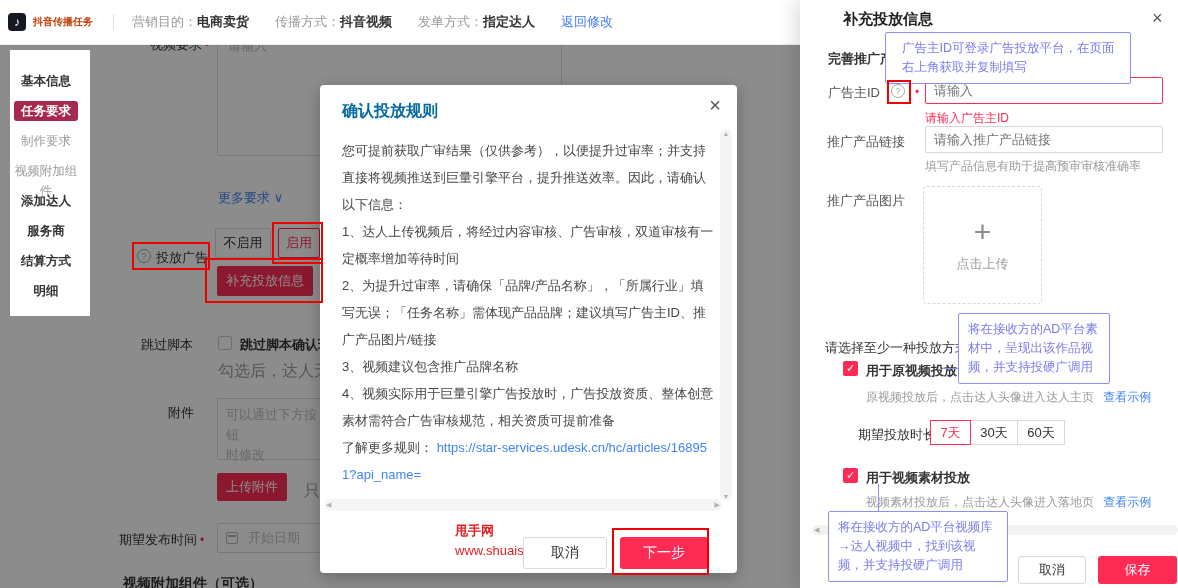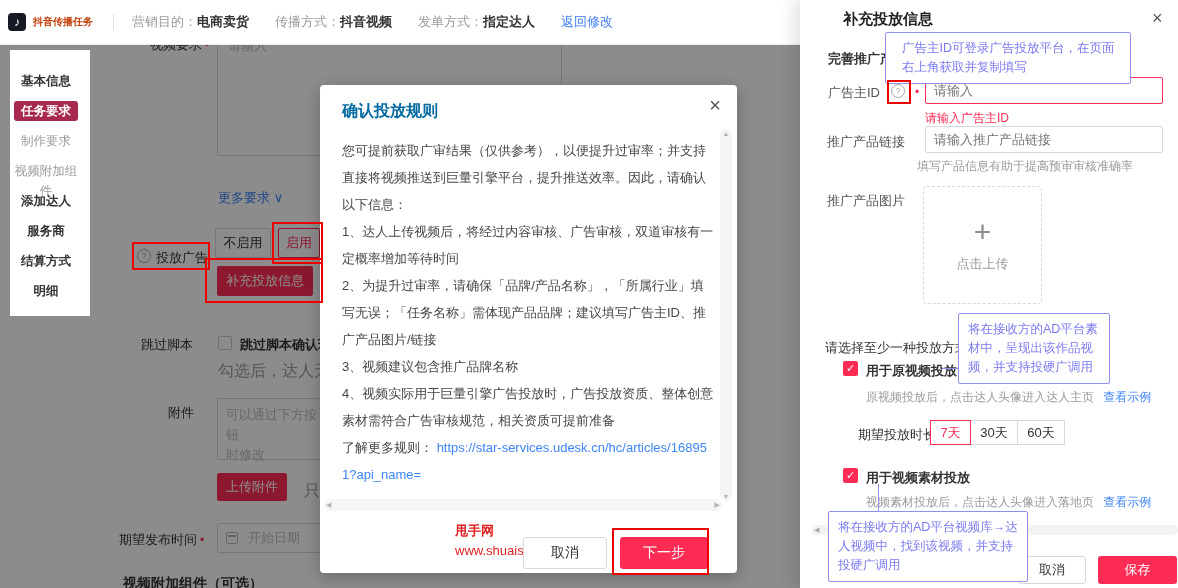--- a/index.html
+++ b/index.html
@@ -224,21 +224,21 @@
 
     <div class="p-label" style="left:28px; top:84px;">广告主ID</div>
     <span class="q-circle" style="position:absolute; left:91px; top:84px;">?</span>
     <span class="req-dot" style="position:absolute; left:112px; top:85px;">•</span>
     <div class="anno" style="left:87px; top:80px; width:24px; height:24px; z-index:31;"></div>
     <input class="p-input err" style="top: 77px;" placeholder="请输入">
     <div class="p-err" style="top:110px;">请输入广告主ID</div>
 
     <div class="p-label" style="left:27px; top:133px;">推广产品链接</div>
     <input class="p-input" style="top: 126px;" placeholder="请输入推广产品链接">
-    <div class="p-helper" style="left:117px; top:158px;">填写产品信息有助于提高预审审核准确率</div>
+    <div class="p-helper" style="left:125px; top:158px;">填写产品信息有助于提高预审审核准确率</div>
 
     <div class="p-label" style="left:27px; top:192px;">推广产品图片</div>
     <div class="upload-box">
       <div class="plus">+</div>
       <div class="utxt">点击上传</div>
     </div>
 
     <div class="tooltip" style="left:158px; top:313px; width:152px;">将在接收方的AD平台素材中，呈现出该作品视频，并支持投硬广调用</div>
     <div class="conn" style="left:142px; top:368px; width:16px; height:1px;"></div>
 
@@ -261,19 +261,19 @@
     <div class="p-helper" style="left:66px; top:494px;">
       <span>视频素材投放后，点击达人头像进入落地页</span>
       <span class="link-blue" style="margin-left:6px;">查看示例</span>
     </div>
     <div class="conn" style="left:78px; top:484px; width:1px; height:28px;"></div>
 
     <div class="p-hscroll">
       <div class="a-lf">◀</div>
     </div>
 
-    <div class="tooltip" style="left:28px; top:511px; width:200px;">将在接收方的AD平台视频库→达人视频中，找到该视频，并支持投硬广调用</div>
+    <div class="tooltip" style="left:28px; top:511px; width:180px;">将在接收方的AD平台视频库→达人视频中，找到该视频，并支持投硬广调用</div>
 
     <div class="p-btn p-cancel">取消</div>
     <div class="p-btn p-save">保存</div>
   </div>
 
 </div>
 
 </body></html>

